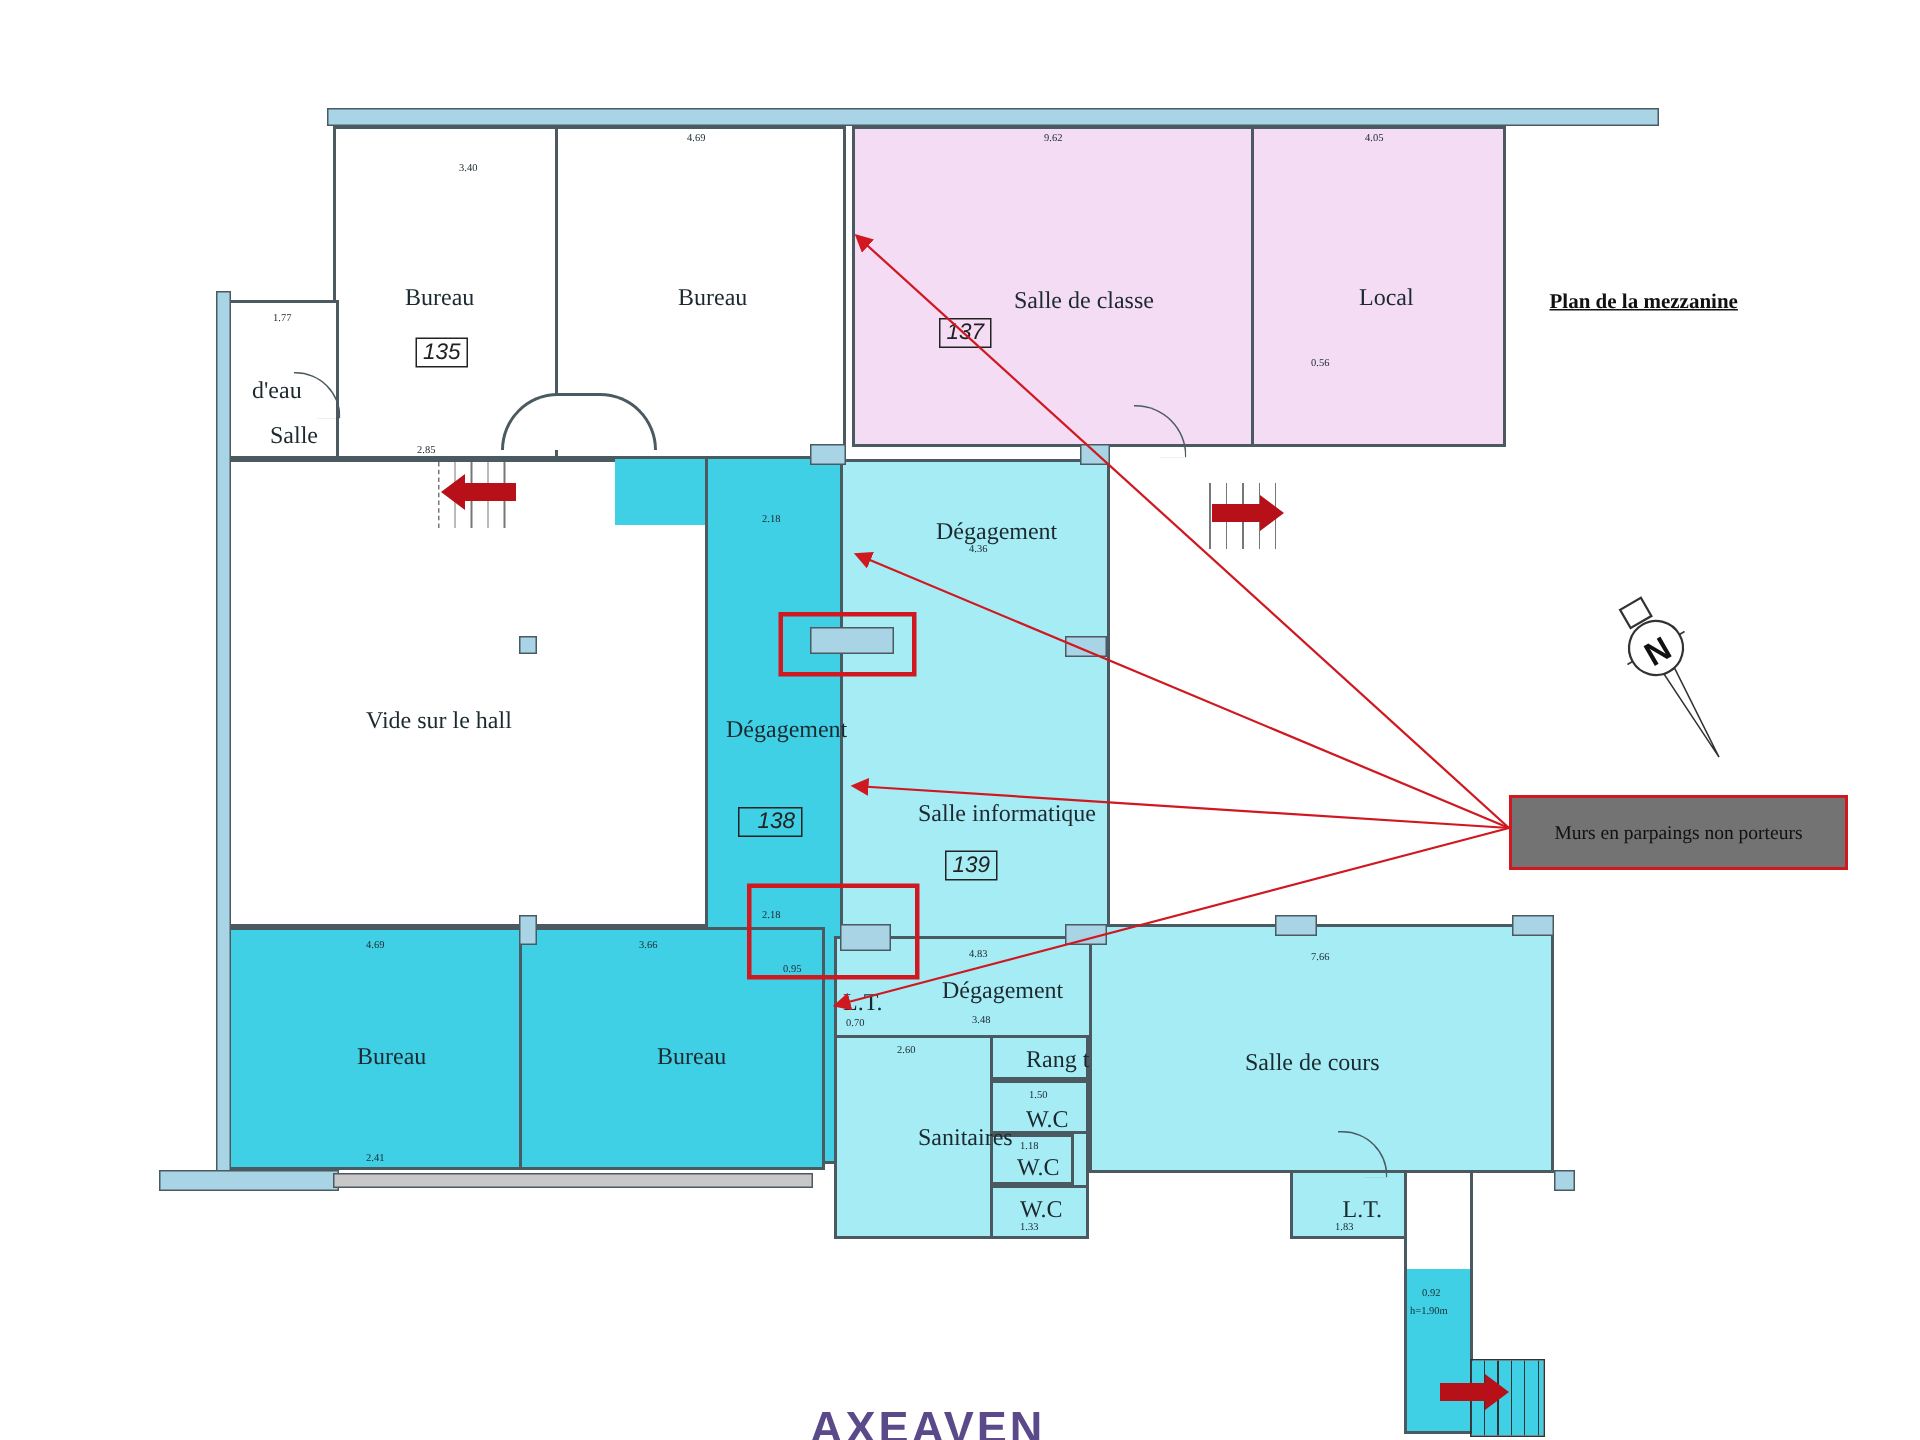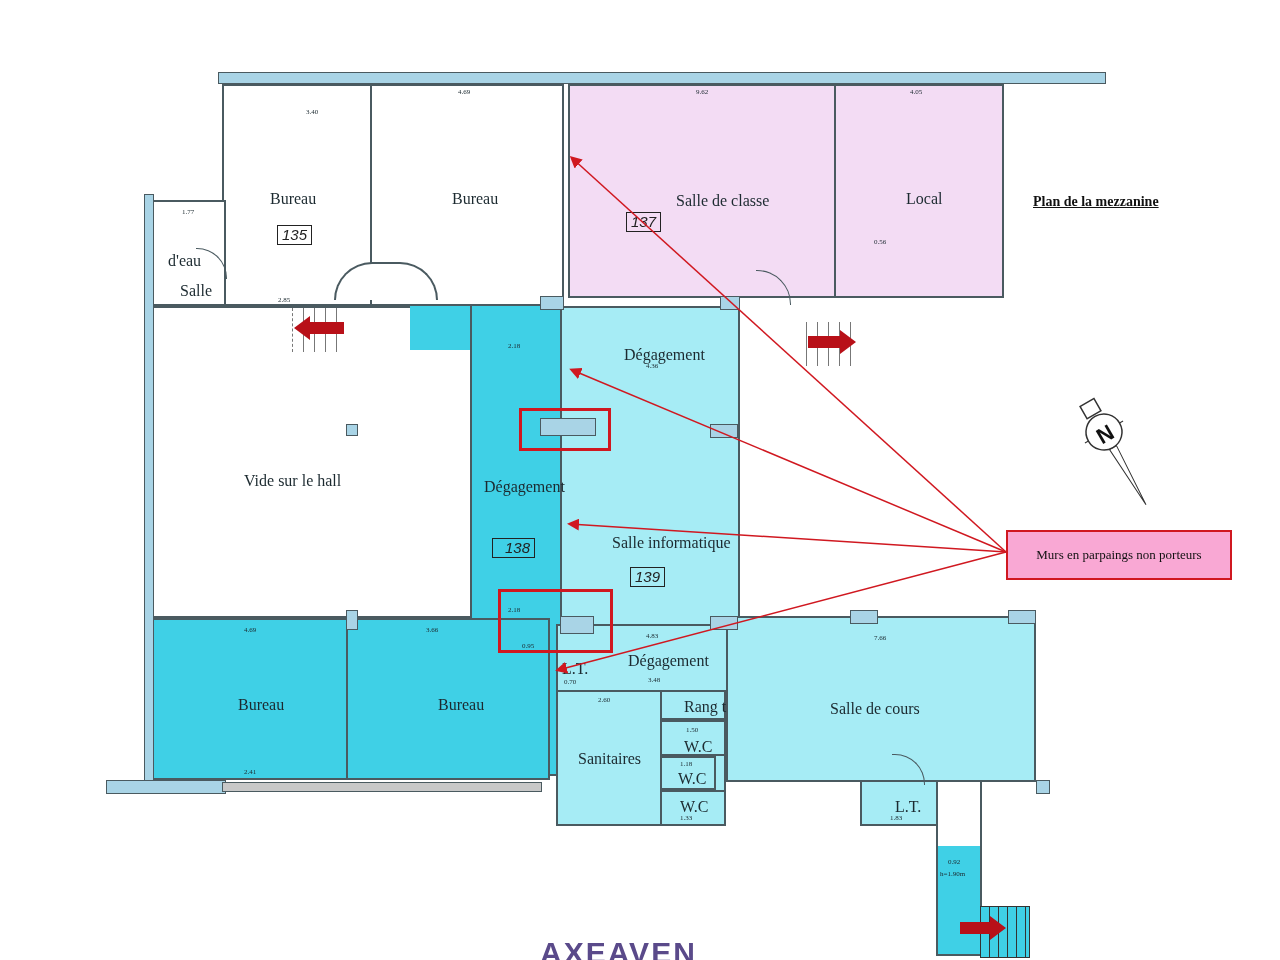--- a/index.html
+++ b/index.html
@@ -5,21 +5,21 @@
   html,body{margin:0;padding:0;background:#ffffff;}
   body{width:1280px;height:960px;position:relative;overflow:hidden;font-family:"Liberation Serif",serif;}
   .abs{position:absolute;}
   .room{position:absolute;box-sizing:border-box;border:2px solid #4a5a60;}
   .wall{position:absolute;background:#a9d4e6;border:1px solid #4a5a60;box-sizing:border-box;}
   .lbl{position:absolute;font-size:16px;color:#1c2a30;white-space:nowrap;}
   .dim{position:absolute;font-size:7px;color:#1c2a30;white-space:nowrap;}
   .num{position:absolute;border:1.5px solid #222;font-family:"Liberation Sans",sans-serif;font-style:italic;font-size:15px;padding:0 4px;color:#222;line-height:18px;}
   .redbox{position:absolute;border:3px solid #d01820;box-sizing:border-box;}
   .title{position:absolute;font-weight:bold;font-size:14px;text-decoration:underline;color:#111;}
-  .legend{position:absolute;border:2px solid #d01820;background:#f9a8d4;font-size:13px;color:#111;display:flex;align-items:center;justify-content:center;box-sizing:border-box;}
+  .legend{position:absolute;border:2px solid #d01820;background:#737373;font-size:13px;color:#111;display:flex;align-items:center;justify-content:center;box-sizing:border-box;}
   .logo{position:absolute;font-family:"Liberation Sans",sans-serif;font-weight:bold;font-size:30px;color:#5a4a8a;letter-spacing:2px;}
   svg{position:absolute;left:0;top:0;}
 </style>
 </head>
 <body>
 
 <div class="room" style="left:222px;top:84px;width:150px;height:222px;background:#fff;"></div>
 <div class="room" style="left:370px;top:84px;width:194px;height:222px;background:#fff;"></div>
 <div class="room" style="left:150px;top:200px;width:76px;height:106px;background:#fff;"></div>
 <div class="room" style="left:568px;top:84px;width:268px;height:214px;background:#f3dcf4;"></div>
@@ -101,21 +101,21 @@
 <span class="lbl" style="left:438px;top:696px;">Bureau</span>
 <span class="dim" style="left:244px;top:626px;">4.69</span>
 <span class="dim" style="left:244px;top:768px;">2.41</span>
 <span class="dim" style="left:426px;top:626px;">3.66</span>
 
 <span class="lbl" style="left:628px;top:652px;">Dégagement</span>
 <span class="dim" style="left:648px;top:676px;text-align:right;">3.48</span>
 <span class="lbl" style="left:562px;top:660px;">L.T.</span>
 <span class="dim" style="left:564px;top:678px;">0.70</span>
 <span class="dim" style="left:598px;top:696px;text-align:center;">2.60</span>
-<span class="lbl" style="left:578px;top:750px;">Sanitaires</span>
+<span class="lbl" style="left:612px;top:750px;">Sanitaires</span>
 <span class="lbl" style="left:684px;top:698px;">Rang t</span>
 <span class="dim" style="left:686px;top:726px;">1.50</span>
 <span class="lbl" style="left:684px;top:738px;">W.C</span>
 <span class="dim" style="left:680px;top:760px;">1.18</span>
 <span class="lbl" style="left:678px;top:770px;">W.C</span>
 <span class="lbl" style="left:680px;top:798px;">W.C</span>
 <span class="dim" style="left:680px;top:814px;">1.33</span>
 
 <span class="lbl" style="left:830px;top:700px;">Salle de cours</span>
 <span class="dim" style="left:874px;top:634px;">7.66</span>

